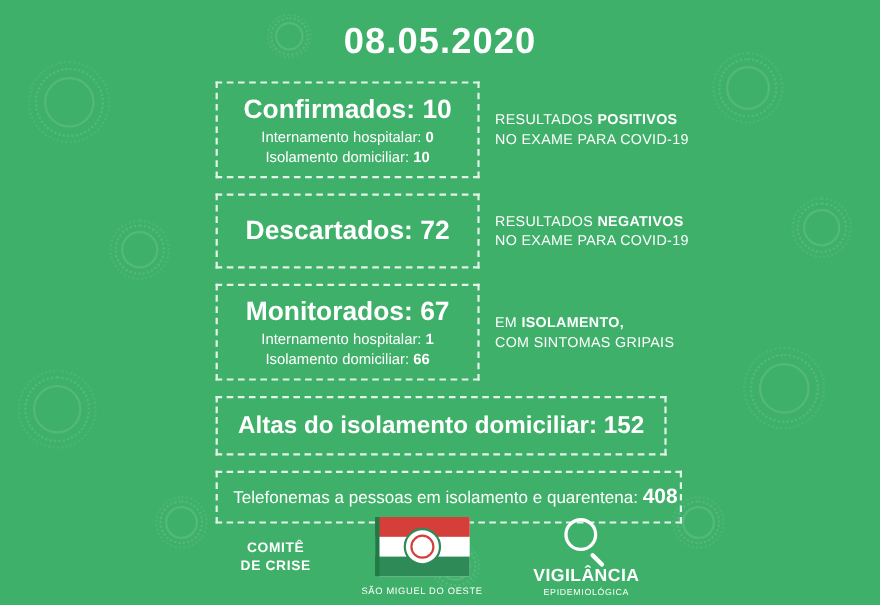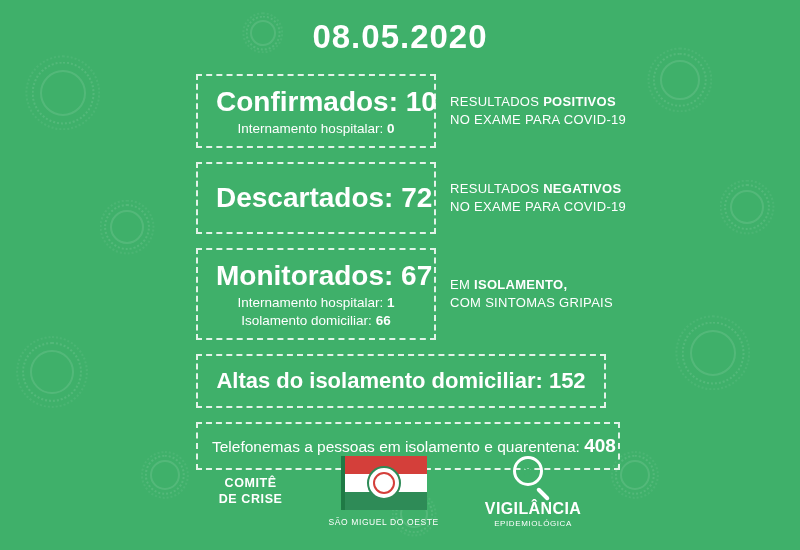--- a/index.html
+++ b/index.html
@@ -60,21 +60,21 @@
     display: flex;
     align-items: center;
     margin-bottom: 14px;
   }
   .box {
     border: 2px dashed rgba(255,255,255,0.85);
     padding: 10px 18px;
     text-align: center;
   }
   .box .main {
-    font-size: 28px;
+    font-size: 24px;
     font-weight: bold;
     white-space: nowrap;
   }
   .box .main .num { font-weight: bold; }
   .box .sub {
     font-size: 13.5px;
     margin-top: 3px;
     white-space: nowrap;
   }
   .box .sub .num { font-weight: bold; }
@@ -104,21 +104,21 @@
   #row-altas .box .main { font-size: 22px; }
 
   #row-tel { margin-left: 196px; }
   #row-tel .box { width: 424px; padding: 11px 14px; }
   #row-tel .box .main { font-size: 15.5px; font-weight: normal; }
   #row-tel .box .main .num { font-size: 19px; font-weight: bold; }
 
   
   .footer {
     position: absolute;
-    bottom: 22px;
+    bottom: 7px;
     left: 0;
     width: 100%;
     display: flex;
     align-items: center;
     justify-content: center;
     gap: 46px;
   }
   .comite {
     font-size: 12.5px;
     font-weight: bold;
@@ -231,20 +231,24 @@
   <div class="row" id="row-confirmados">
     <div class="box">
       <div class="main">
         <span>Confirmados:</span>
         <span class="num">10</span>
       </div>
       <div class="sub">
         <span>Internamento hospitalar:</span>
         <span class="num">0</span>
       </div>
+      <div class="sub">
+        <span>Isolamento domiciliar:</span>
+        <span class="num">10</span>
+      </div>
     </div>
     <div class="note">
       <div>
         <span>RESULTADOS </span><b>POSITIVOS</b>
       </div>
       <div>NO EXAME PARA COVID-19</div>
     </div>
   </div>
 
   <div class="row" id="row-descartados">

